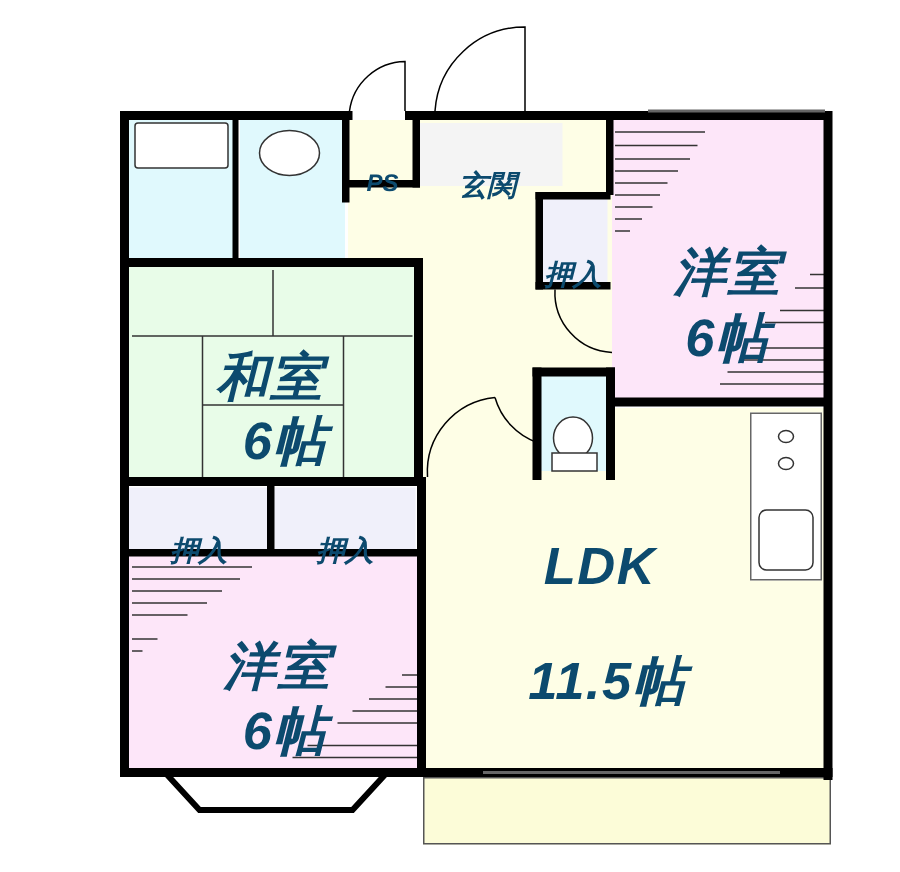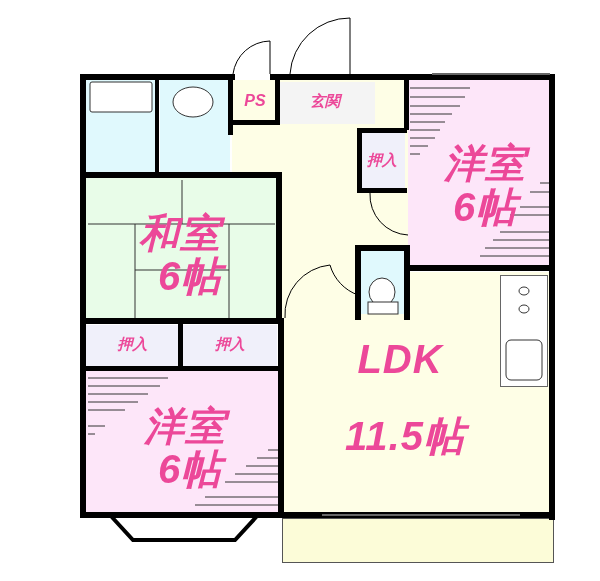--- a/index.html
+++ b/index.html
@@ -1,21 +1,21 @@
 <!DOCTYPE html>
 <html><head>
 <meta charset="utf-8">
 <style>
   html, body { margin:0; padding:0; background:#ffffff; }
   body { width:600px; height:581px; position:relative; overflow:hidden; font-family:"Liberation Sans", sans-serif; }
   .plan { position:absolute; left:0; top:0; width:600px; height:581px; }
   .room { position:absolute; box-sizing:border-box; }
-  .label { position:absolute; font-weight:bold; font-style:italic; color:#ec4899; text-align:center; line-height:1.05; white-space:pre; font-family:"Liberation Sans", sans-serif; }
-  .big { font-size:40px; letter-spacing:1px; }
-  .small { font-size:15px; }
+  .label { position:absolute; font-weight:bold; font-style:italic; color:#0c4a6e; text-align:center; line-height:1.05; white-space:pre; font-family:"Liberation Sans", sans-serif;margin-top:22px; }
+  .big { font-size:35px; letter-spacing:1px; }
+  .small { font-size:19px; }
   svg { position:absolute; left:0; top:0; }
 </style>
 </head>
 <body>
 
 <div class="plan">
 
   <div class="room" style="left:85px;top:78px;width:72px;height:94px;background:#e0f9fd;"></div>
   <div class="room" style="left:160px;top:78px;width:70px;height:94px;background:#e0f9fd;"></div>
   <div class="room" style="left:233px;top:80px;width:43px;height:42px;background:#ffffff;"></div>

